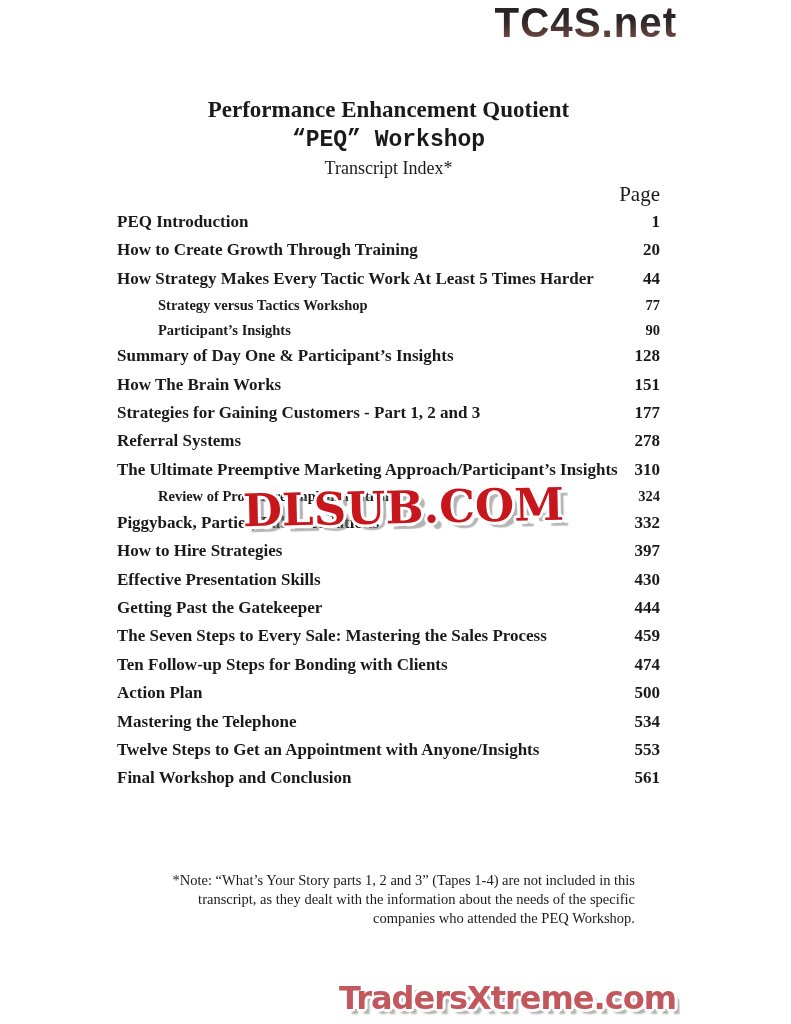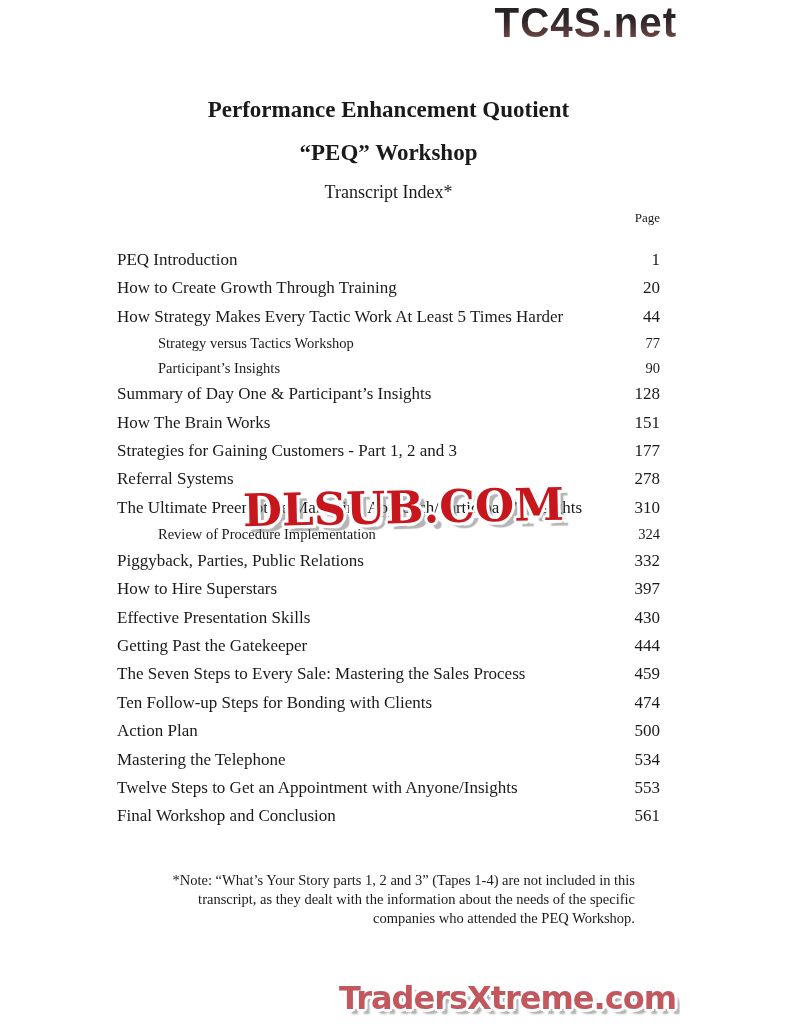--- a/index.html
+++ b/index.html
@@ -24,24 +24,24 @@
     background-clip:text;
     color:transparent;
     transform:scaleX(0.96);
     transform-origin:right top;
   }
   
   .content{
     position:absolute;left:117px;top:94px;width:543px;
   }
   .title1{font-size:23px;font-weight:bold;text-align:center;line-height:31px;margin:0;}
-  .title2{font-size:23px;font-weight:bold;text-align:center;line-height:31px;margin:12px;}
+  .title2{font-size:23px;font-weight:bold;text-align:center;line-height:31px;margin:0;font-family:Liberation Mono, monospace;}
   .title3{font-size:18px;font-weight:normal;text-align:center;line-height:24px;margin:0;}
-  .pagehdr{font-size:13px;text-align:right;line-height:24px;margin-top:2px;}
-  .rows{margin-top:16px;}
+  .pagehdr{font-size:21px;text-align:right;line-height:24px;margin-top:2px;}
+  .rows{margin-top:2px;font-weight:bold;}
   .row{
     display:flex;justify-content:space-between;align-items:baseline;
     font-size:17px;line-height:28.4px;
   }
   .row .t{white-space:nowrap;}
   .row .p{text-align:right;}
   .row.sub{
     font-size:14.5px;line-height:24.5px;
     padding-left:41px;
   }
@@ -139,21 +139,21 @@
         </div>
       <div class="row sub">
           <span class="t">Review of Procedure Implementation</span>
           <span class="p">324</span>
         </div>
       <div class="row">
           <span class="t">Piggyback, Parties, Public Relations</span>
           <span class="p">332</span>
         </div>
       <div class="row">
-          <span class="t">How to Hire Superstars</span>
+          <span class="t">How to Hire Strategies</span>
           <span class="p">397</span>
         </div>
       <div class="row">
           <span class="t">Effective Presentation Skills</span>
           <span class="p">430</span>
         </div>
       <div class="row">
           <span class="t">Getting Past the Gatekeeper</span>
           <span class="p">444</span>
         </div>

